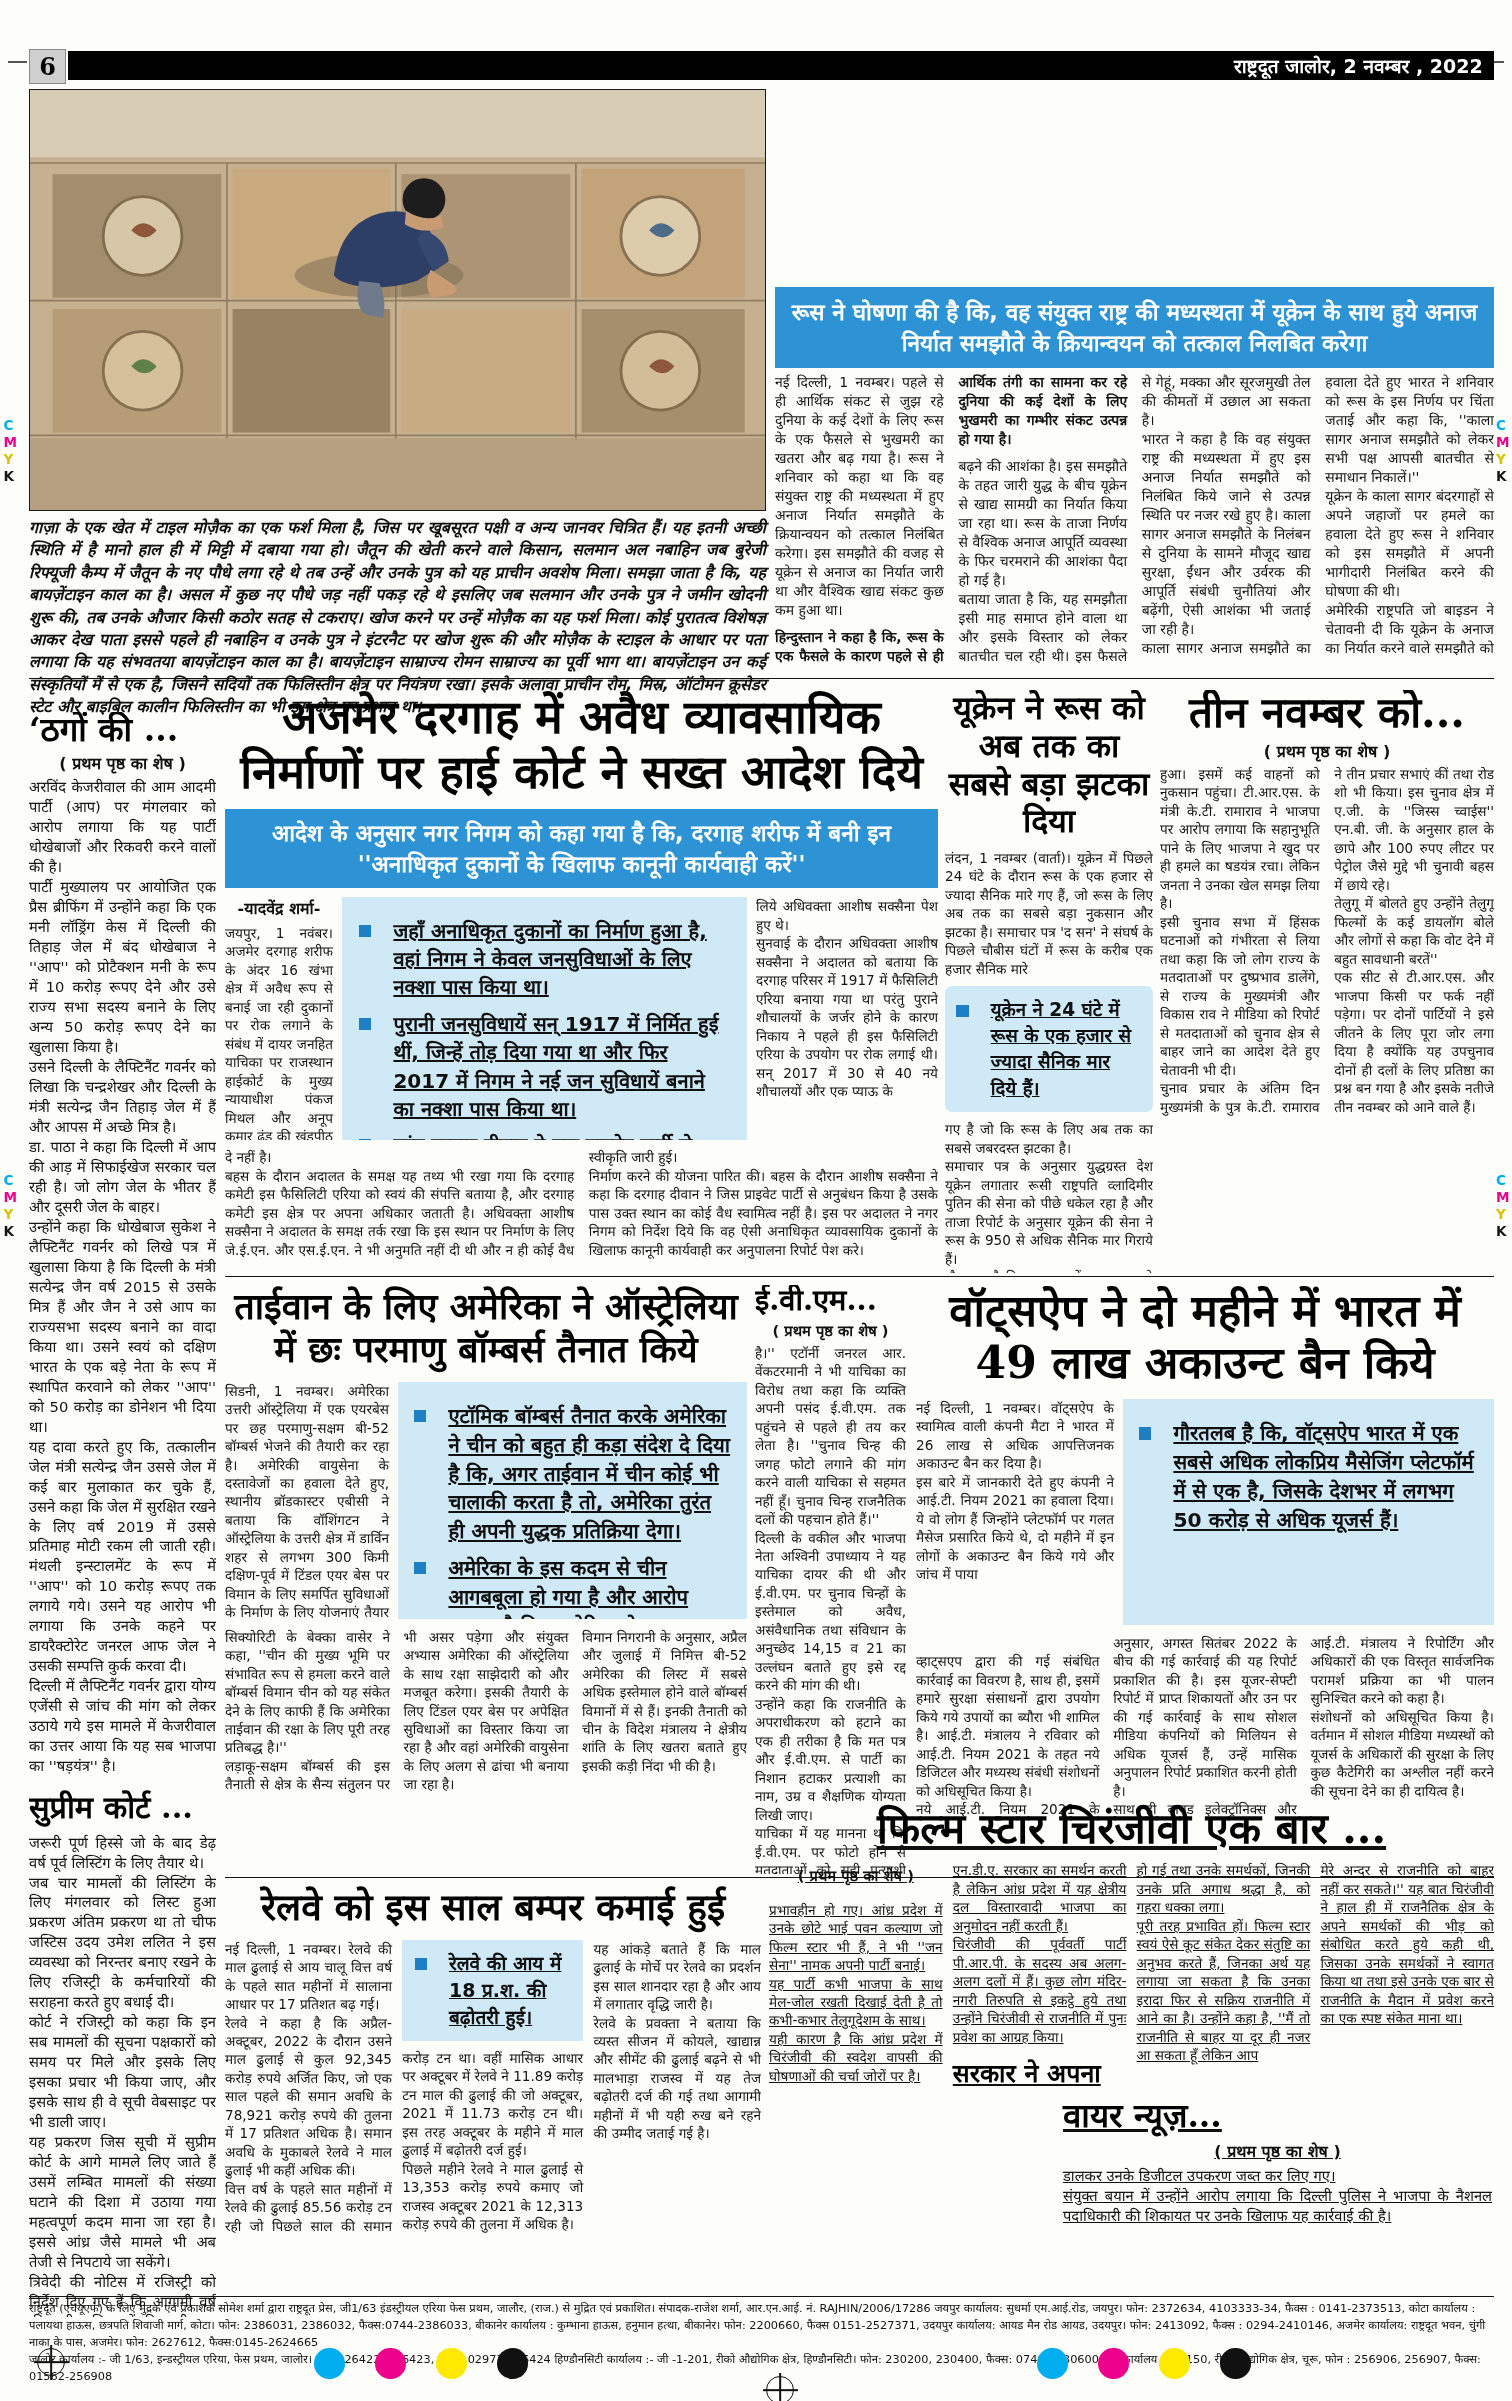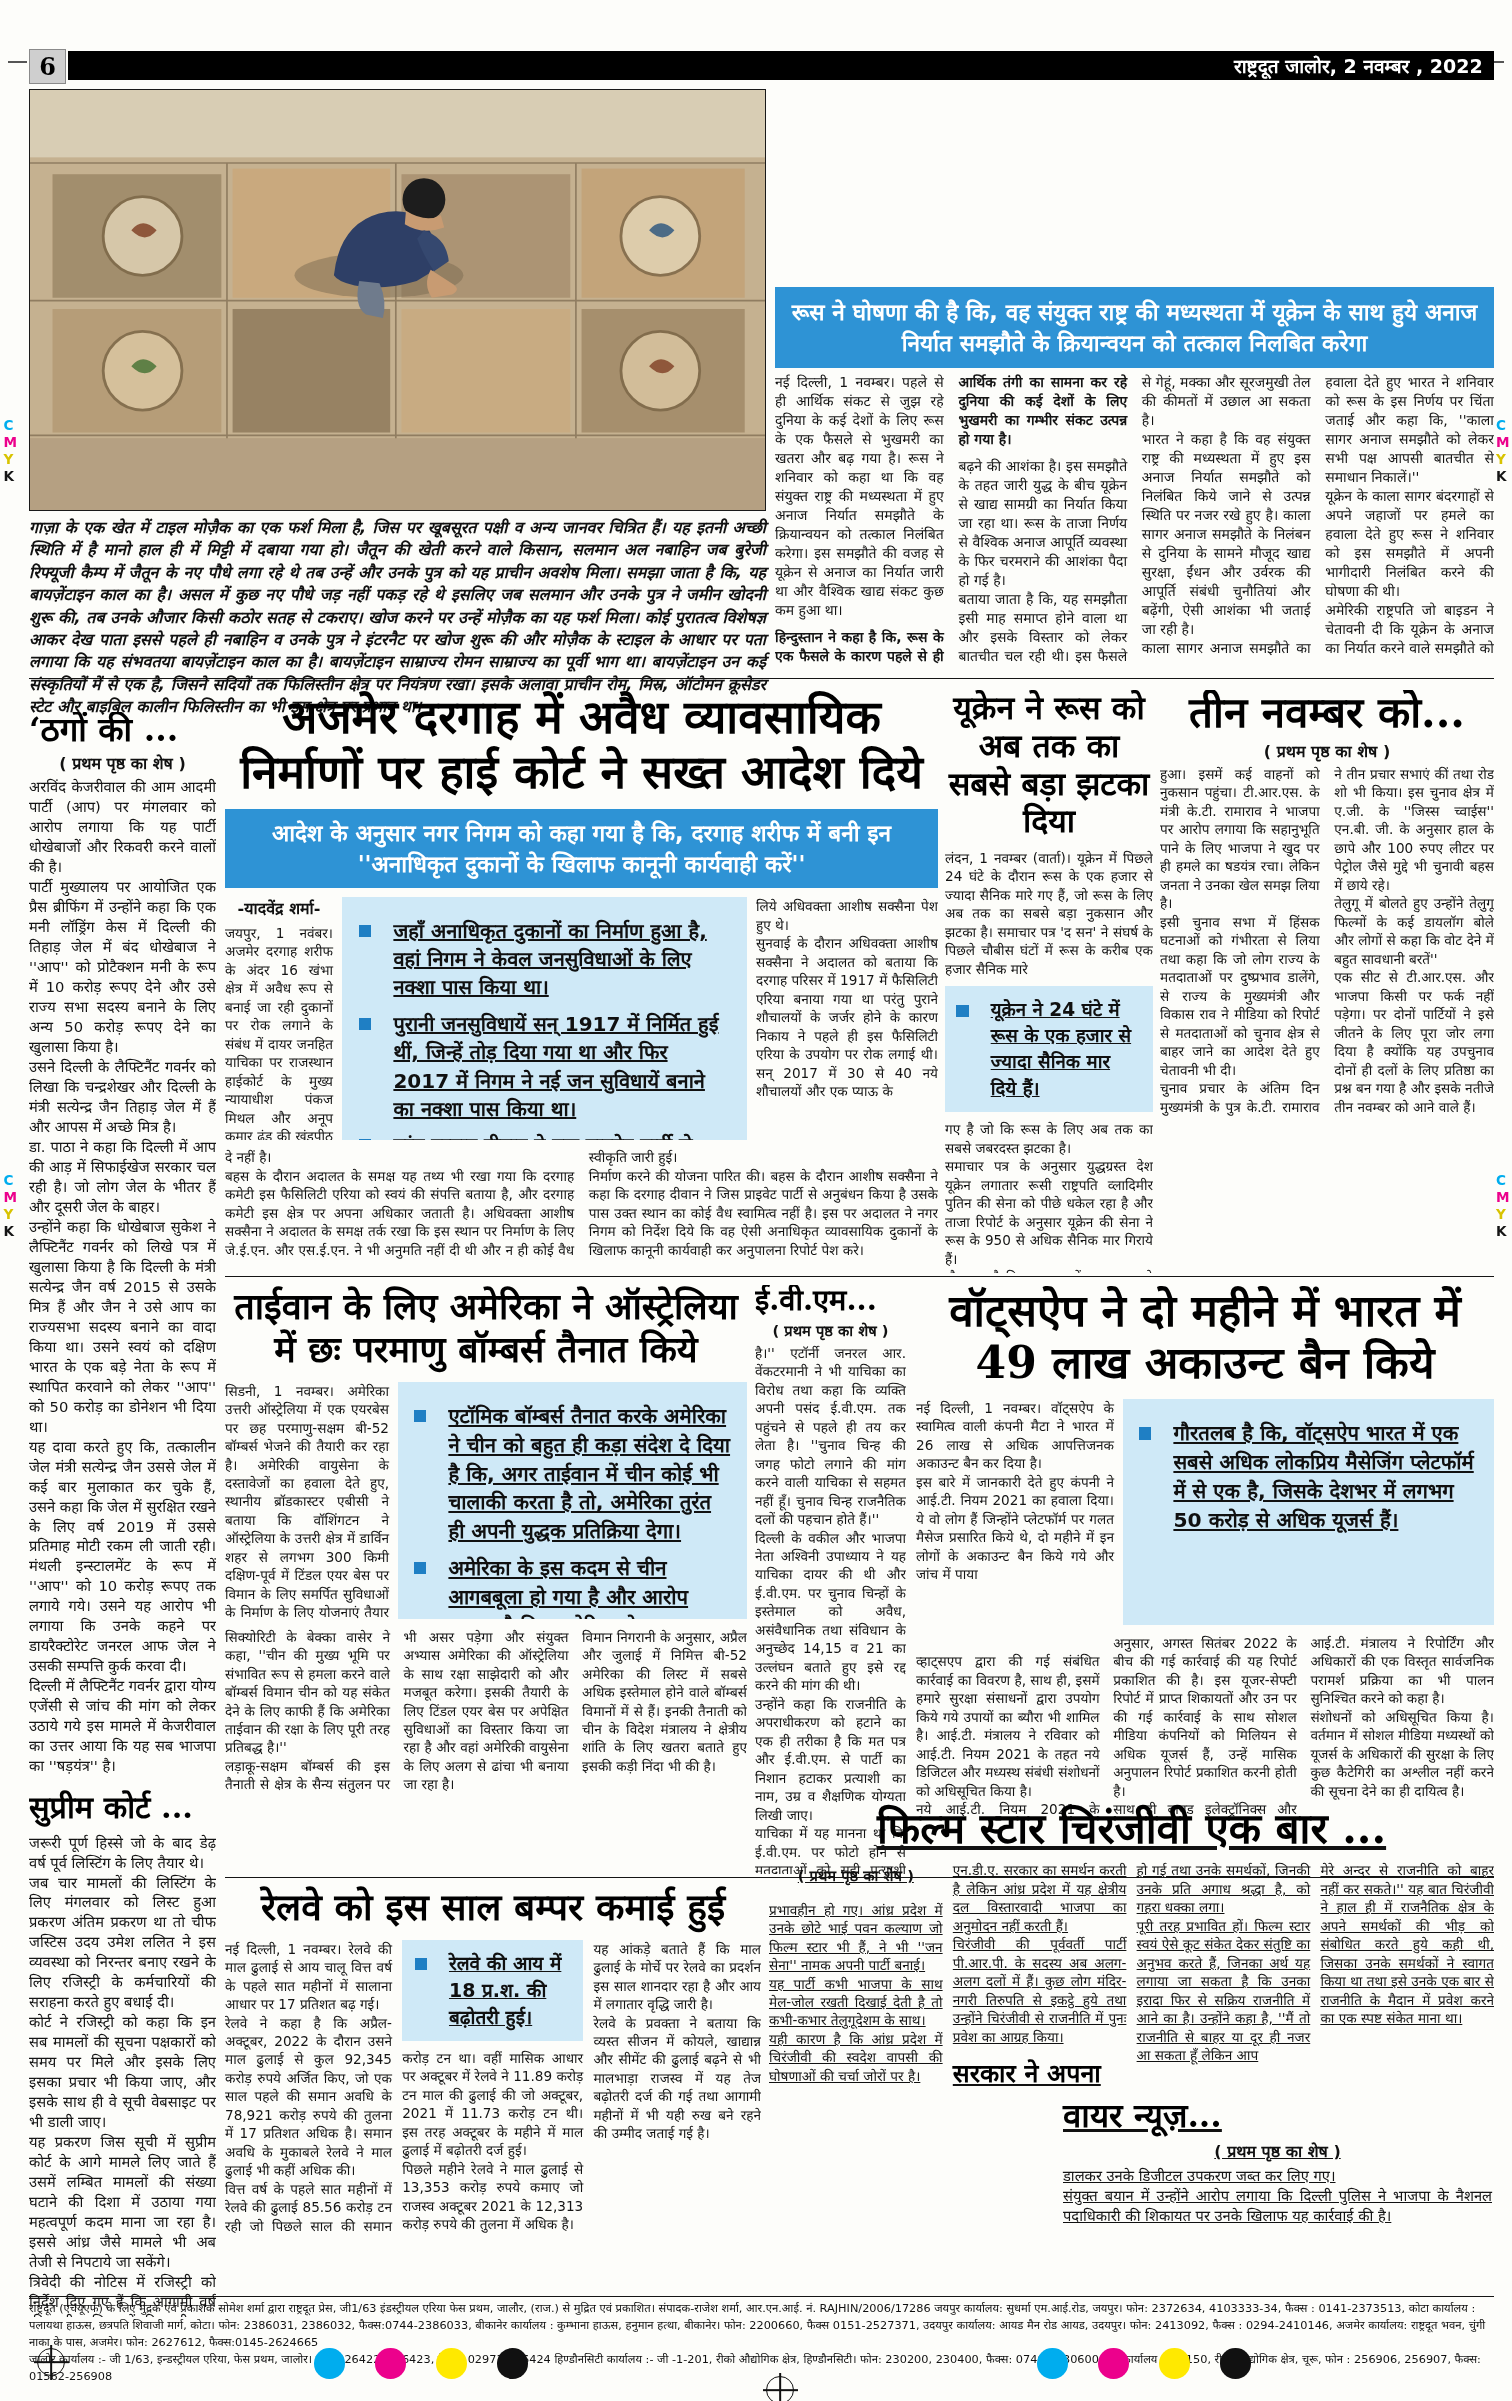--- a/index.html
+++ b/index.html
@@ -164,21 +164,21 @@
 सुनवाई के दौरान अधिवक्ता आशीष सक्सैना ने अदालत को बताया कि दरगाह परिसर में 1917 में फैसिलिटी एरिया बनाया गया था परंतु पुराने शौचालयों के जर्जर होने के कारण निकाय ने पहले ही इस फैसिलिटी एरिया के उपयोग पर रोक लगाई थी। सन् 2017 में 30 से 40 नये शौचालयों और एक प्याऊ के</div>
     </div>
     <div class="body ovh" style="margin-top:8px;height:120px;column-count:2;column-gap:14.7px;font-size:13.6px;">दे नहीं है।
 बहस के दौरान अदालत के समक्ष यह तथ्य भी रखा गया कि दरगाह कमेटी इस फैसिलिटी एरिया को स्वयं की संपत्ति बताया है, और दरगाह कमेटी इस क्षेत्र पर अपना अधिकार जताती है। अधिवक्ता आशीष सक्सैना ने अदालत के समक्ष तर्क रखा कि इस स्थान पर निर्माण के लिए जे.ई.एन. और एस.ई.एन. ने भी अनुमति नहीं दी थी और न ही कोई वैध स्वीकृति जारी हुई।
 निर्माण करने की योजना पारित की। बहस के दौरान आशीष सक्सैना ने कहा कि दरगाह दीवान ने जिस प्राइवेट पार्टी से अनुबंधन किया है उसके पास उक्त स्थान का कोई वैध स्वामित्व नहीं है। इस पर अदालत ने नगर निगम को निर्देश दिये कि वह ऐसी अनाधिकृत व्यावसायिक दुकानों के खिलाफ कानूनी कार्यवाही कर अनुपालना रिपोर्ट पेश करे।</div>
   </div>
 
   <div class="abs ovh" style="left:945px;top:690px;width:208px;height:583px;">
     <div class="serifhead" style="font-size:32px;line-height:1.18;text-align:center;">यूक्रेन ने रूस को अब तक का सबसे बड़ा झटका दिया</div>
     <div class="body" style="font-size:13.6px;margin-top:8px;">लंदन, 1 नवम्बर (वार्ता)। यूक्रेन में पिछले 24 घंटे के दौरान रूस के एक हजार से ज्यादा सैनिक मारे गए हैं, जो रूस के लिए अब तक का सबसे बड़ा नुकसान और झटका है। समाचार पत्र 'द सन' ने संघर्ष के पिछले चौबीस घंटों में रूस के करीब एक हजार सैनिक मारे</div>
-    <div class="box-blue" style="margin:8px 0;padding:10.2px 11.3px;">
+    <div class="box-blue" style="margin:8px 0;padding:10.2px 11.3px;border-radius:7px;">
       <div class="bullet-row" style="margin:0;">
           <span class="bullet-sq"></span>
           <span class="bullet-tx" style="font-size:18.6px;">यूक्रेन ने 24 घंटे में रूस के एक हजार से ज्यादा सैनिक मार दिये हैं।</span>
         </div>
     </div>
     <div class="body" style="font-size:13.6px;">गए है जो कि रूस के लिए अब तक का सबसे जबरदस्त झटका है।
 समाचार पत्र के अनुसार युद्धग्रस्त देश यूक्रेन लगातार रूसी राष्ट्रपति व्लादिमीर पुतिन की सेना को पीछे धकेल रहा है और ताजा रिपोर्ट के अनुसार यूक्रेन की सेना ने रूस के 950 से अधिक सैनिक मार गिराये हैं।
 गौरतलब है कि इस युद्ध में अब तक मारे गये रूसी सैनिकों की कुल संख्या 71,200 तक पहुंच गई है।</div>
   </div>
 

